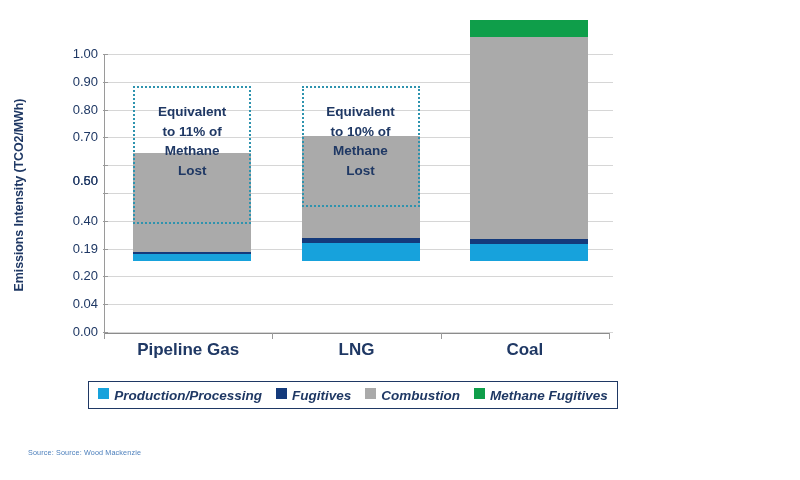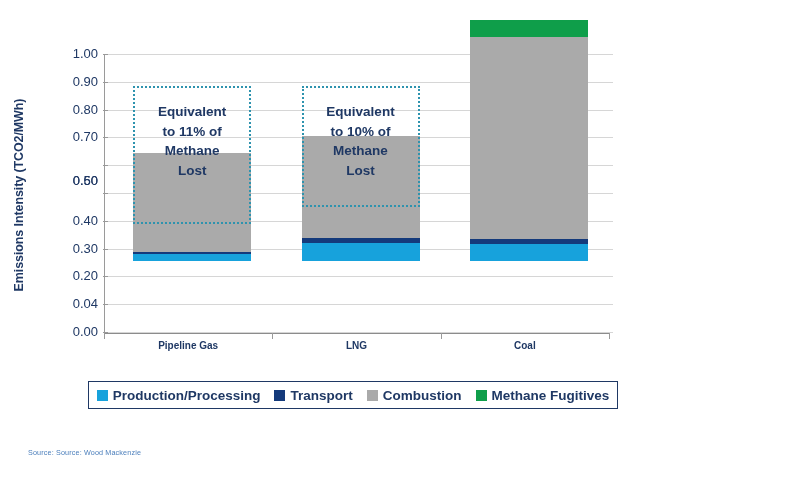--- a/index.html
+++ b/index.html
@@ -116,21 +116,21 @@
     text-align: center;
     line-height: 1.45;
     white-space: pre-line;
   }
 
   
   .xcat-label {
     position: absolute;
     top: 340px;
     text-align: center;
-    font-size: 10px;
+    font-size: 17px;
     font-weight: bold;
     color: #1f3864;
   }
   .xtick {
     position: absolute;
     top: 333px;
     width: 1px;
     height: 6px;
     background: #9a9a9a;
   }
@@ -144,22 +144,22 @@
     height: 28px;
     border: 1px solid #1f3864;
     display: flex;
     align-items: center;
     justify-content: center;
     gap: 14px;
     background: #ffffff;
   }
   .legend-item {
     display: flex;
-    align-items: center;
     gap: 5px;
+    font-style: italic;
   }
   .legend-swatch {
     width: 11px;
     height: 11px;
     flex: none;
   }
   .legend-label {
     font-size: 13.5px;
     font-weight: bold;
     color: #1f3864;
@@ -189,21 +189,21 @@
   <div id="y-axis-title">Emissions Intensity (TCO2/MWh)</div>
 
   <div id="ytick-labels">
       <div class="ytick-label" style="top: -7px;">1.00</div>
       <div class="ytick-label" style="top: 20.8px;">0.90</div>
       <div class="ytick-label" style="top: 48.6px;">0.80</div>
       <div class="ytick-label" style="top: 76.4px;">0.70</div>
       <div class="ytick-label" style="top: 120px;">0.60</div>
       <div class="ytick-label" style="top: 120px;">0.50</div>
       <div class="ytick-label" style="top: 159.8px;">0.40</div>
-      <div class="ytick-label" style="top: 187.6px;">0.30</div>
+      <div class="ytick-label" style="top: 187.6px;">0.19</div>
       <div class="ytick-label" style="top: 215.4px;">0.20</div>
       <div class="ytick-label" style="top: 243.2px;">0.04</div>
       <div class="ytick-label" style="top: 271px;">0.00</div>
     </div>
 
   <div id="y-axis-line"></div>
   <div id="x-axis-line"></div>
 
   <div id="plot-area">
       <div class="gridline" style="top: 0px;"></div>
@@ -268,21 +268,21 @@
       <div class="xtick" style="left: 609px;"></div>
     </div>
 
   <div id="legend">
       <div class="legend-item">
         <span class="legend-swatch" style="background: rgb(23, 162, 220);"></span>
         <span class="legend-label">Production/Processing</span>
       </div>
       <div class="legend-item">
         <span class="legend-swatch" style="background: rgb(20, 58, 123);"></span>
-        <span class="legend-label">Transport</span>
+        <span class="legend-label">Fugitives</span>
       </div>
       <div class="legend-item">
         <span class="legend-swatch" style="background: rgb(170, 170, 170);"></span>
         <span class="legend-label">Combustion</span>
       </div>
       <div class="legend-item">
         <span class="legend-swatch" style="background: rgb(15, 158, 74);"></span>
         <span class="legend-label">Methane Fugitives</span>
       </div>
     </div>

